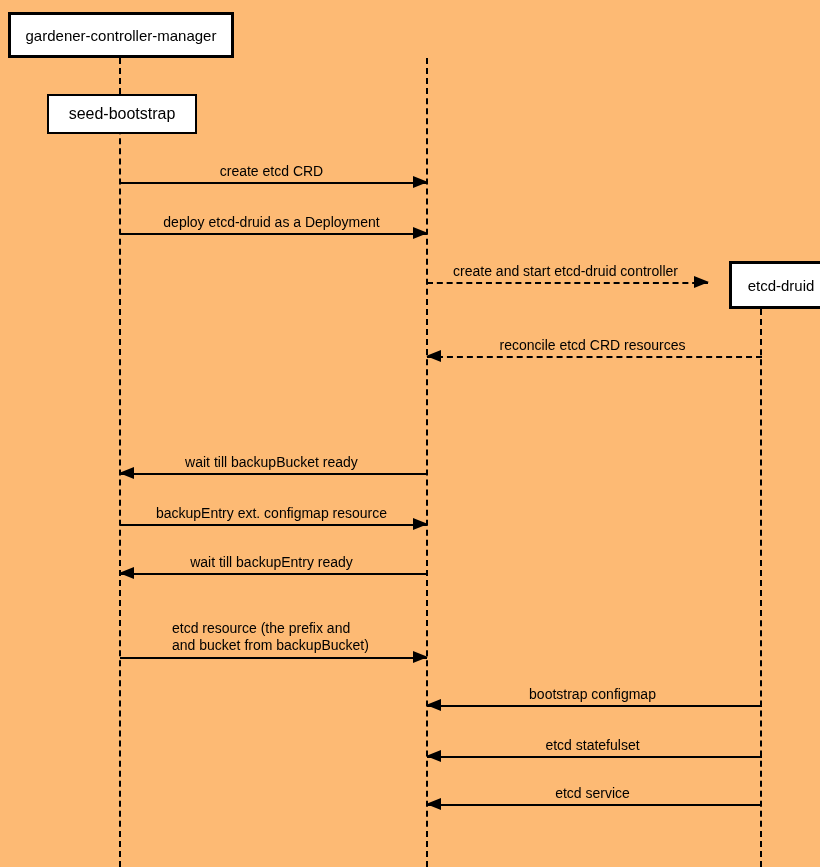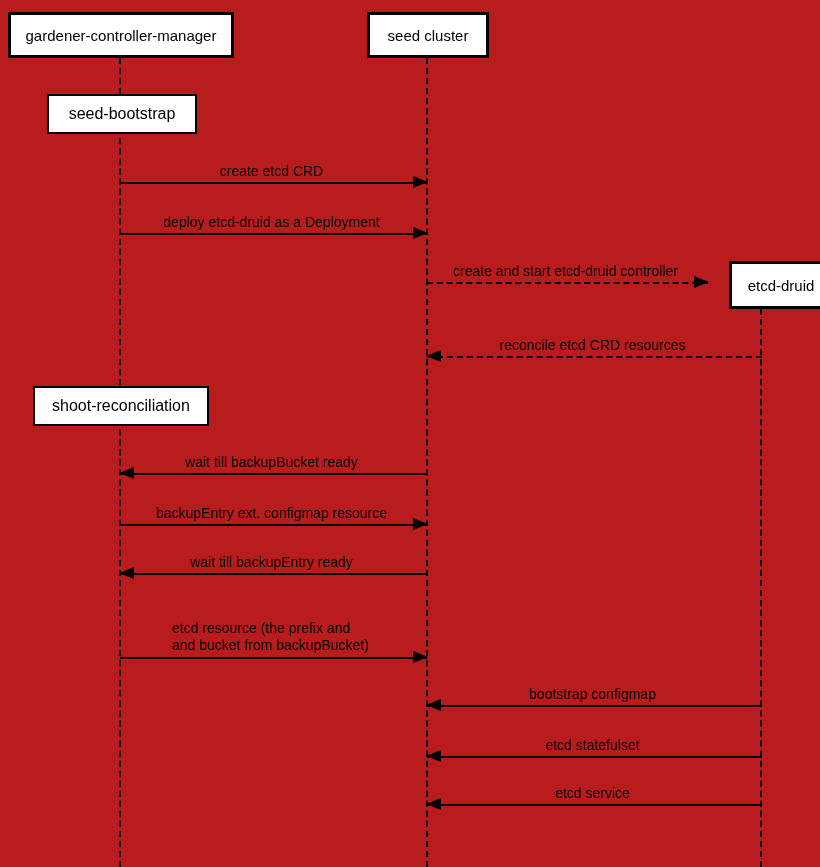--- a/index.html
+++ b/index.html
@@ -4,21 +4,21 @@
 <style>
   html, body {
     margin: 0;
     padding: 0;
     background: #ffffff;
   }
   #diagram {
     position: relative;
     width: 820px;
     height: 867px;
-    background: #b91c1c;
+    background: #fdba74;
     font-family: "Liberation Sans", sans-serif;
     color: #000000;
     overflow: hidden;
   }
   .lifeline {
     position: absolute;
     width: 0;
     border-left: 2px dashed #000000;
   }
   .box {
@@ -98,32 +98,26 @@
 
 <div id="diagram">
 
   <div class="lifeline" style="left:119px; top:58px; height:809px;"></div>
   <div class="lifeline" style="left:426px; top:58px; height:809px;"></div>
   <div class="lifeline" style="left:760px; top:309px; height:558px;"></div>
 
   <div class="box actor" style="left:8px; top:12px; width:226px; height:46px;">
     <span>gardener-controller-manager</span>
   </div>
-  <div class="box actor" style="left:367px; top:12px; width:122px; height:46px;">
-    <span>seed cluster</span>
-  </div>
   <div class="box actor" style="left:708px; top:261px; width:104px; height:48px;margin-left:21px;">
     <span>etcd-druid</span>
   </div>
 
   <div class="box activation" style="left:47px; top:94px; width:150px; height:40px;">
     <span>seed-bootstrap</span>
-  </div>
-  <div class="box activation" style="left:33px; top:386px; width:176px; height:40px;">
-    <span>shoot-reconciliation</span>
   </div>
 
   <div class="message" style="left:120px; top:183px; width:307px;">
     <div class="msg-label">create etcd CRD</div>
     <div class="msg-line"></div>
     <div class="arrow-right"></div>
   </div>
 
   <div class="message" style="left:120px; top:234px; width:307px;">
     <div class="msg-label">deploy etcd-druid as a Deployment</div>

